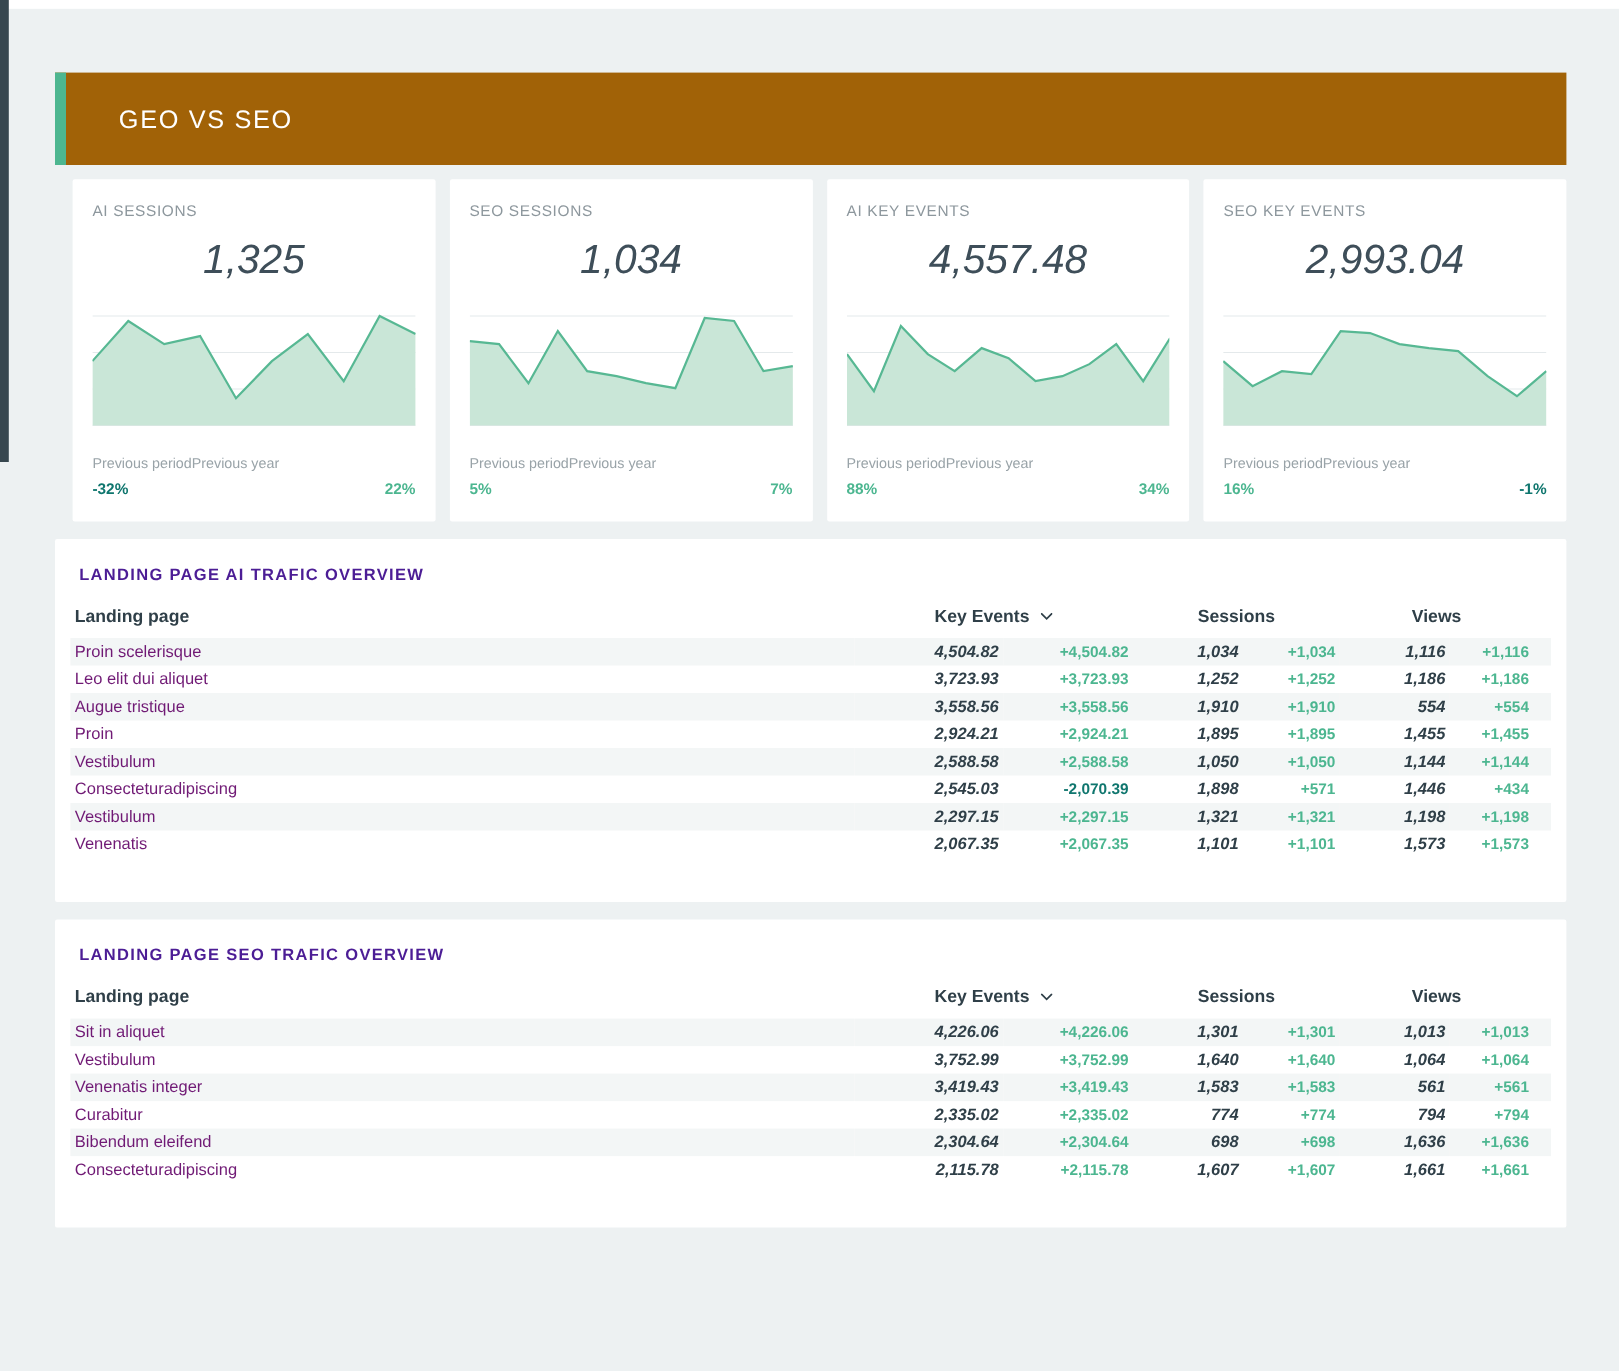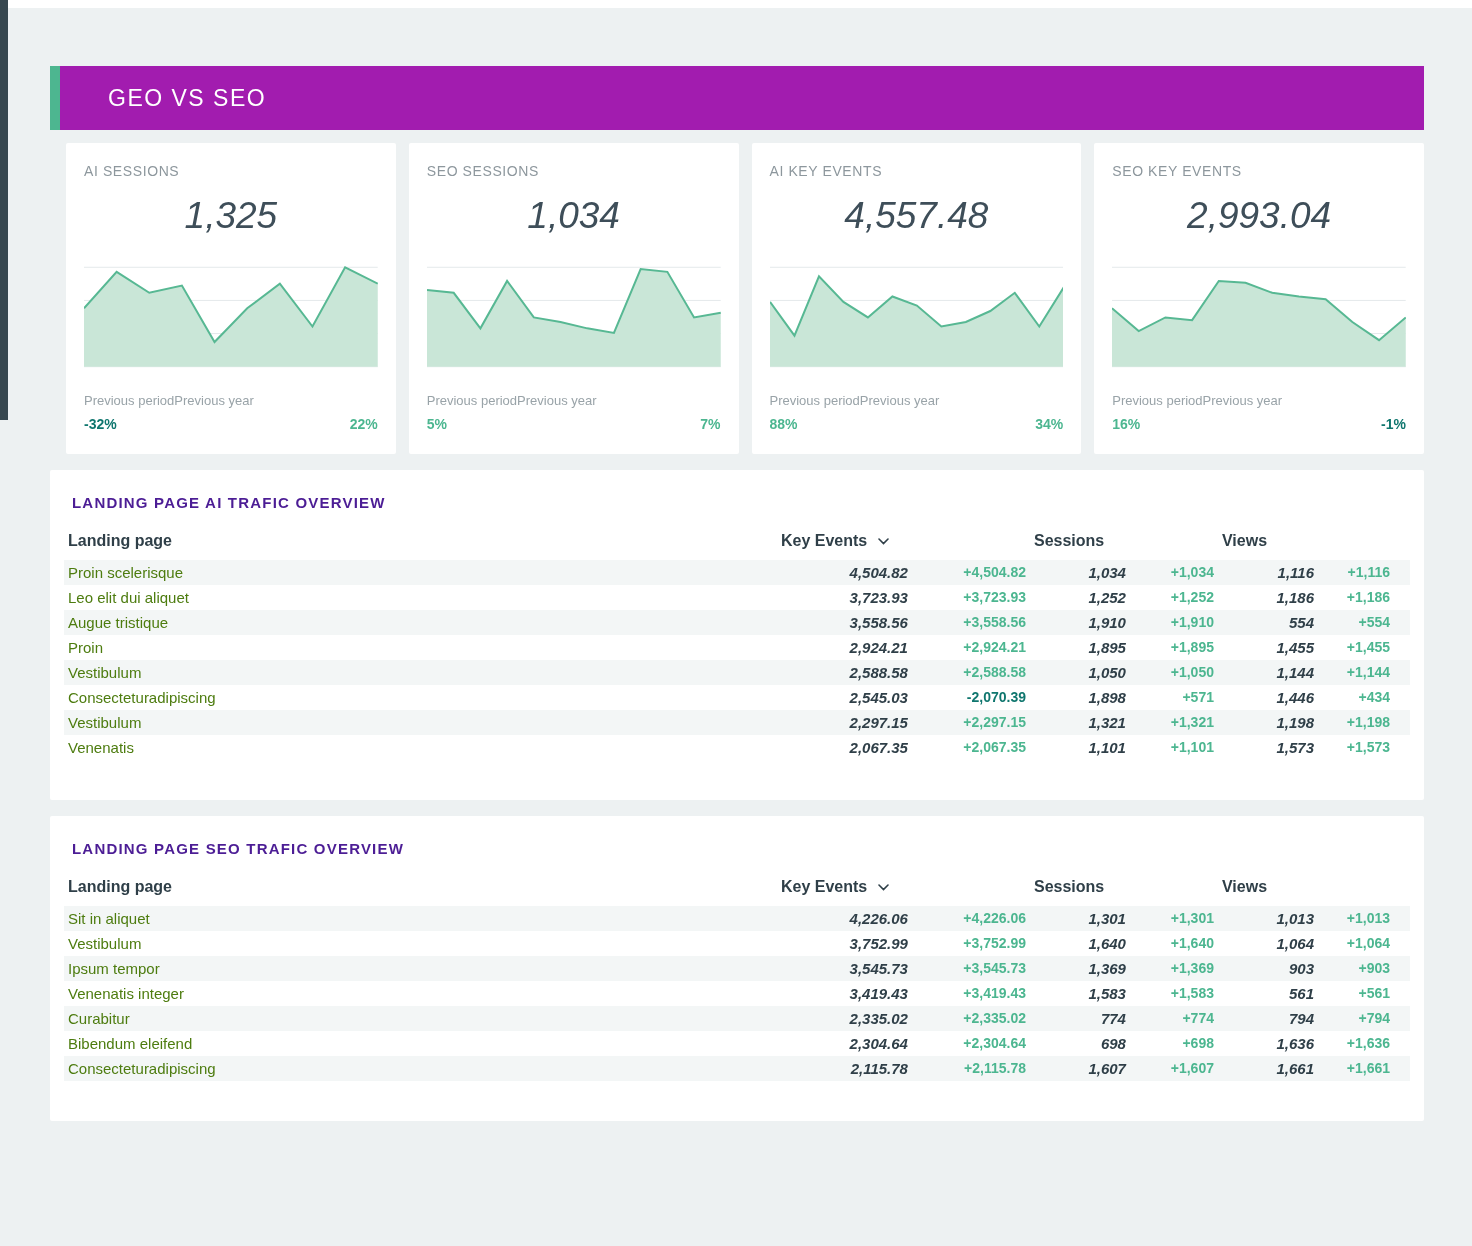--- a/index.html
+++ b/index.html
@@ -10,22 +10,22 @@
     font-family: "Liberation Sans", sans-serif;
     position: relative;
     overflow: hidden;
   }
   .top-strip { position: absolute; top: 0; left: 0; width: 100%; height: 8px; background: #ffffff; }
   .side-sliver { position: absolute; top: 0; left: 0; width: 8px; height: 420px; background: #37474f; }
 
   .page { position: absolute; left: 50px; top: 66px; width: 1374px; }
 
   .report-header {
-    height: 64px;
-    background: #a21caf;
+    height: 84px;
+    background: #a16207;
     border-left: 10px solid #4db690;
     display: flex;
     align-items: center;
     padding-left: 48px;
   }
   .report-header h1 {
     color: #ffffff;
     font-size: 23px;
     font-weight: 400;
     letter-spacing: 1.5px;
@@ -51,23 +51,23 @@
   table { width: 100%; border-collapse: collapse; table-layout: fixed; }
   col.c-ke  { width: 135px; }
   col.c-ked { width: 118px; }
   col.c-s   { width: 100px; }
   col.c-sd  { width: 88px; }
   col.c-v   { width: 100px; }
   col.c-vd  { width: 92px; }
   th, td { padding: 3px 4px; font-size: 15px; line-height: 19px; }
   thead th { color: #2f3f48; font-weight: 700; padding-bottom: 10px; font-size: 16px; }
   th.col-name { text-align: left; padding-left: 4px; }
-  th.group { text-align: left; white-space: nowrap; }
+  th.group { text-align: center; white-space: nowrap; }
   tbody tr:nth-child(odd) { background: #f3f6f6; }
-  td.name  { color: #4d7c0f; text-align: left; }
+  td.name  { color: #701a75; text-align: left; }
   td.val   { color: #2f3f48; font-weight: 700; text-align: right; font-style: italic; }
   td.delta { font-weight: 700; text-align: right; font-size: 14px; }
   td:last-child, th.group:last-child { padding-right: 20px; }
   .chev { display: inline-block; margin-left: 6px; vertical-align: 1px; }
 </style>
 </head>
 <body>
 
 <div class="top-strip"></div>
 <div class="side-sliver"></div>
@@ -318,29 +318,20 @@
           <tr>
             <td class="name">Vestibulum</td>
             <td class="val">3,752.99</td>
             <td class="delta pos">+3,752.99</td>
             <td class="val">1,640</td>
             <td class="delta pos">+1,640</td>
             <td class="val">1,064</td>
             <td class="delta pos">+1,064</td>
           </tr>
           <tr>
-            <td class="name">Ipsum tempor</td>
-            <td class="val">3,545.73</td>
-            <td class="delta pos">+3,545.73</td>
-            <td class="val">1,369</td>
-            <td class="delta pos">+1,369</td>
-            <td class="val">903</td>
-            <td class="delta pos">+903</td>
-          </tr>
-          <tr>
             <td class="name">Venenatis integer</td>
             <td class="val">3,419.43</td>
             <td class="delta pos">+3,419.43</td>
             <td class="val">1,583</td>
             <td class="delta pos">+1,583</td>
             <td class="val">561</td>
             <td class="delta pos">+561</td>
           </tr>
           <tr>
             <td class="name">Curabitur</td>

